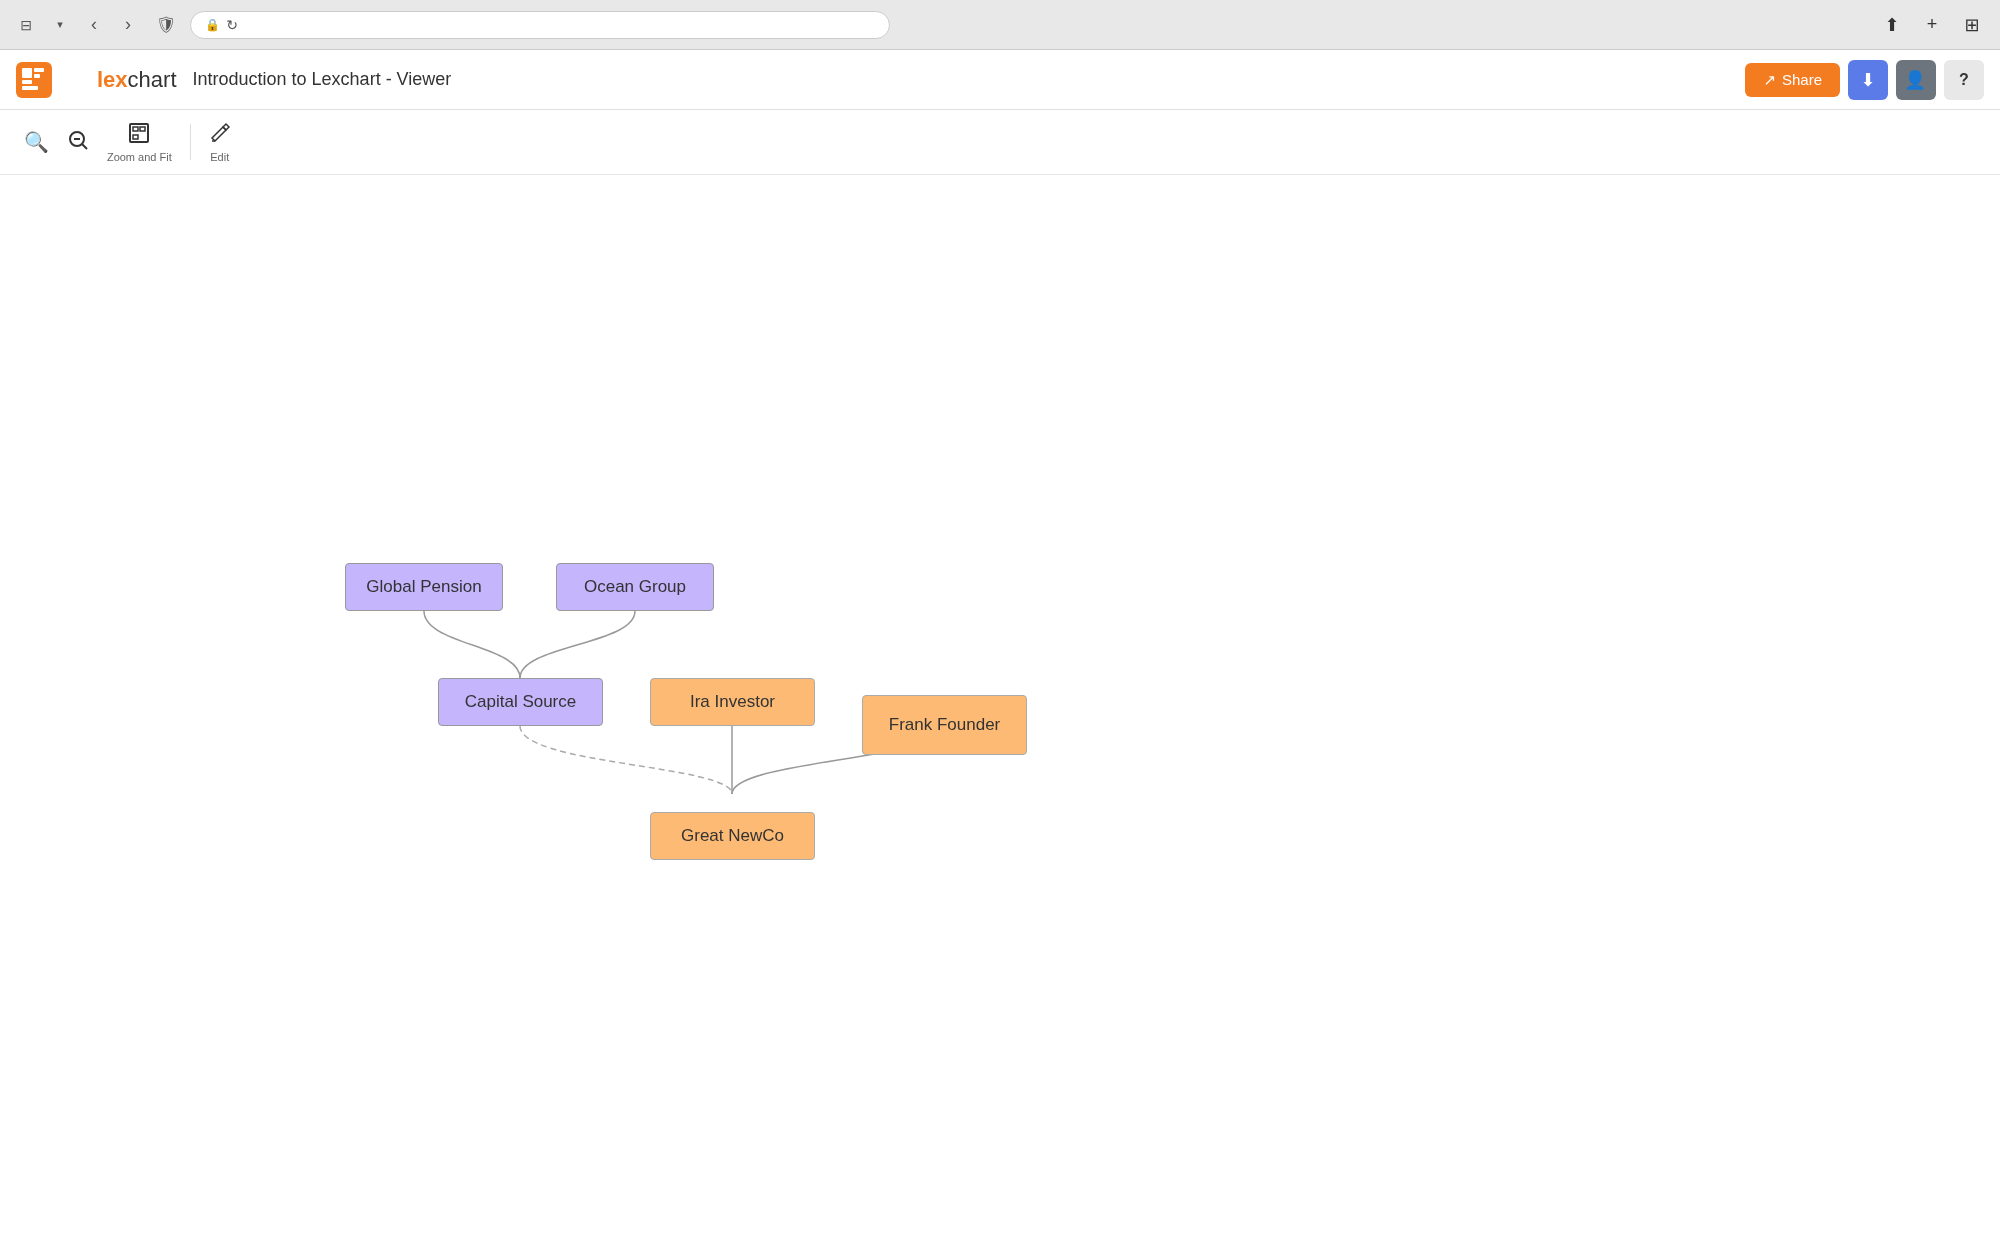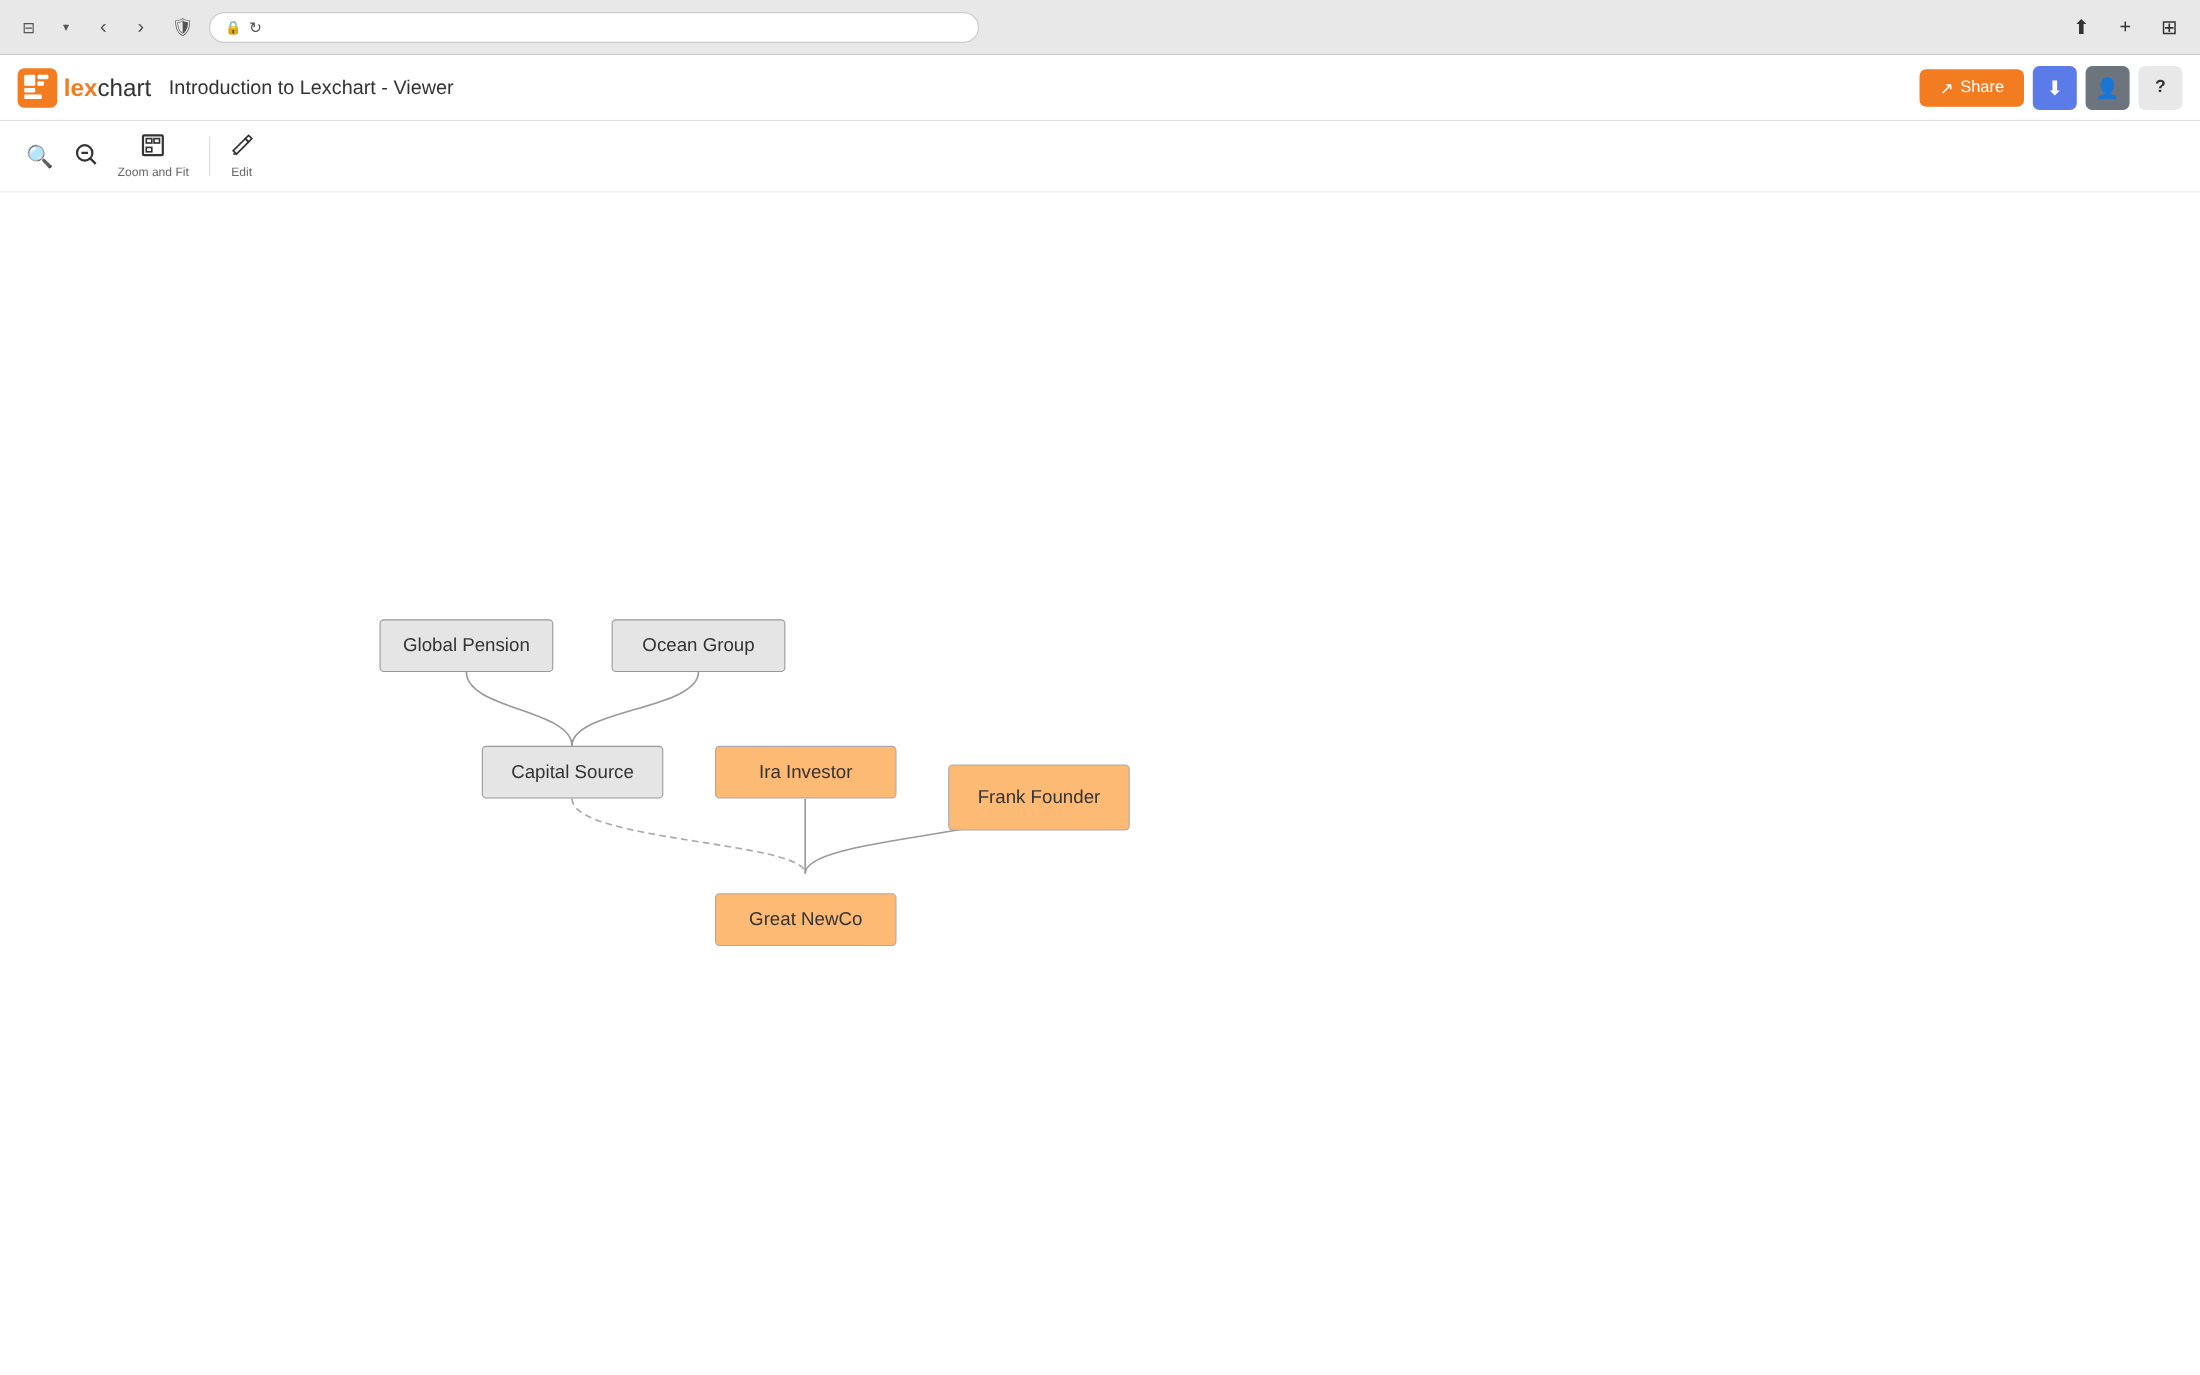--- a/index.html
+++ b/index.html
@@ -70,21 +70,21 @@
     }
     .logo-icon {
       background: #f47c20;
       color: white;
       width: 36px; height: 36px;
       border-radius: 6px;
       display: flex; align-items: center; justify-content: center;
       font-weight: bold; font-size: 18px;
     }
     .logo-text {
-      font-size: 22px; font-weight: 300; color: #333;
+      font-size: 22px; font-weight: 300; color: #333; margin-left: 39px;
     }
     .logo-text span { color: #f47c20; font-weight: 600; }
 
     .doc-title {
       font-size: 18px; color: #333; font-weight: 400;
     }
 
     .header-actions {
       margin-left: auto; display: flex; gap: 8px; align-items: center;
     }
@@ -143,21 +143,21 @@
 
     .diagram-svg {
       position: absolute;
       top: 0; left: 0; width: 100%; height: 100%;
     }
 
     .diagram-node {
       position: absolute;
       border: 1.5px solid #999;
       border-radius: 4px;
-      background: #e5e5e5;
+      background: #c4b5fd;
       display: flex; align-items: center; justify-content: center;
       font-size: 17px; color: #333;
       font-weight: 400;
       cursor: pointer;
       white-space: nowrap;
     }
     .diagram-node.shaded {
       background: #fdba74;
       border-color: #aaa;
     }

